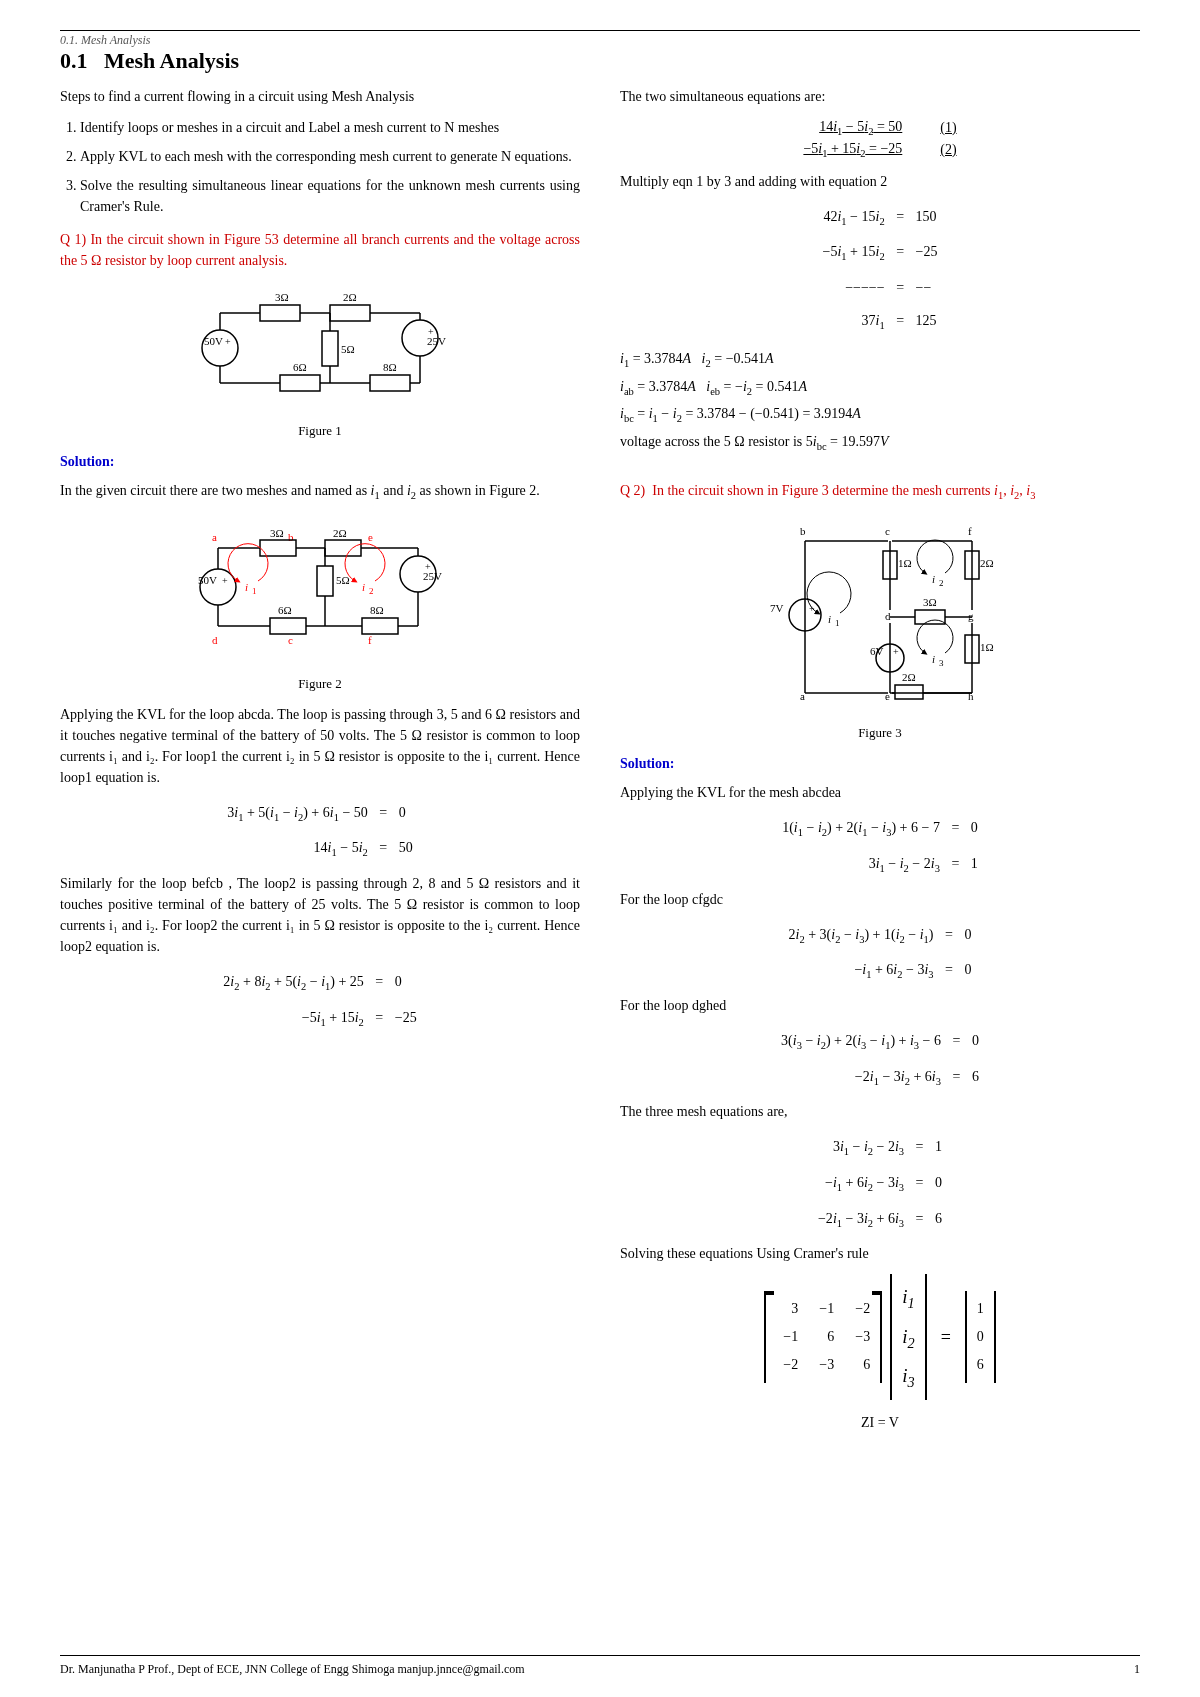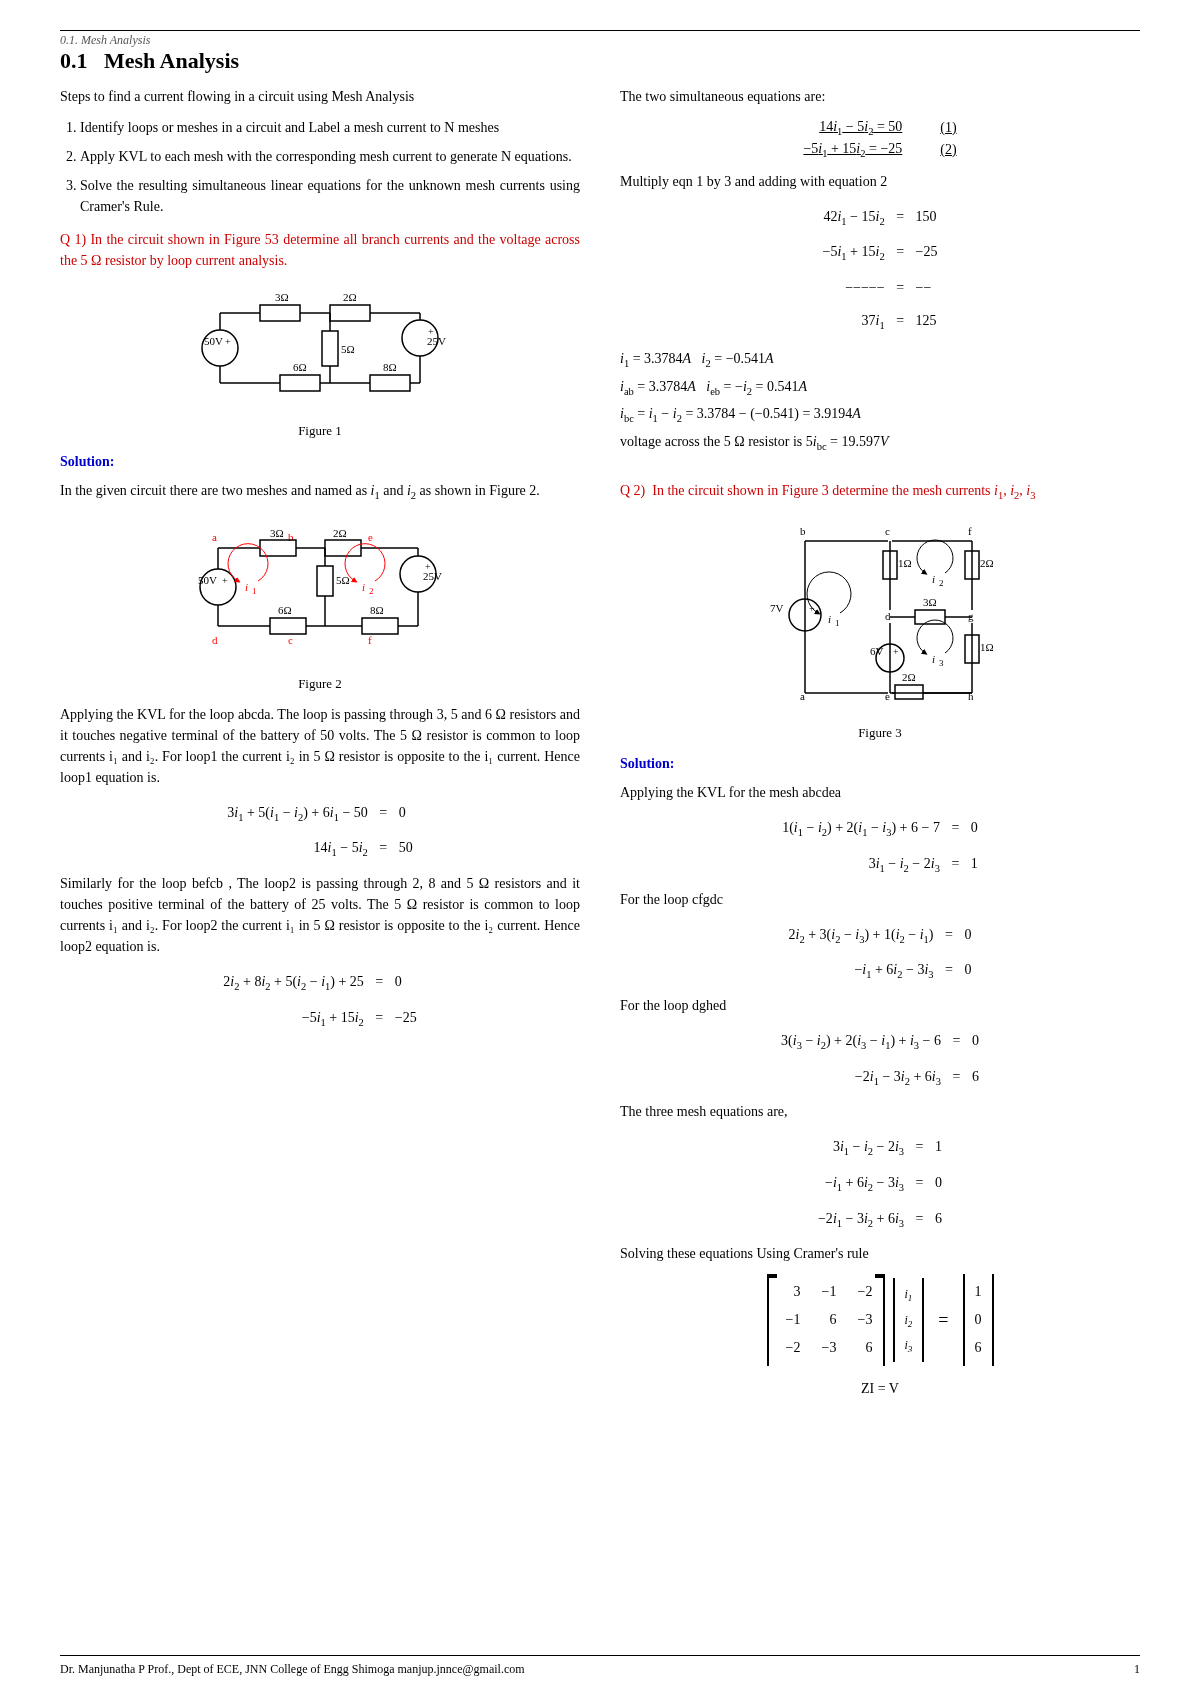--- a/index.html
+++ b/index.html
@@ -552,21 +552,21 @@
             </div>
             <div style="display:flex; gap:14px; justify-content:flex-end;">
               <span style="min-width:22px; text-align:right;">−2</span>
               <span style="min-width:22px; text-align:right;">−3</span>
               <span style="min-width:22px; text-align:right;">6</span>
             </div>
           </div>
         </div>
 
         <div style="display:inline-block; border-left: 2px solid #000; border-right: 2px solid #000; padding: 4px 10px;">
-          <div style="line-height:2; font-size:12px; font-family:'Times New Roman'; font-style:italic;">
+          <div style="line-height:2; font-size:19px; font-family:'Times New Roman'; font-style:italic;">
             <div><em>i</em><sub>1</sub></div>
             <div><em>i</em><sub>2</sub></div>
             <div><em>i</em><sub>3</sub></div>
           </div>
         </div>
 
         <span style="font-size:18px; padding: 0 6px;">=</span>
 
         <div style="display:inline-block; border-left: 2px solid #000; border-right: 2px solid #000; padding: 4px 10px;">
           <div style="line-height:2; font-size:14px; font-family:'Times New Roman';">

